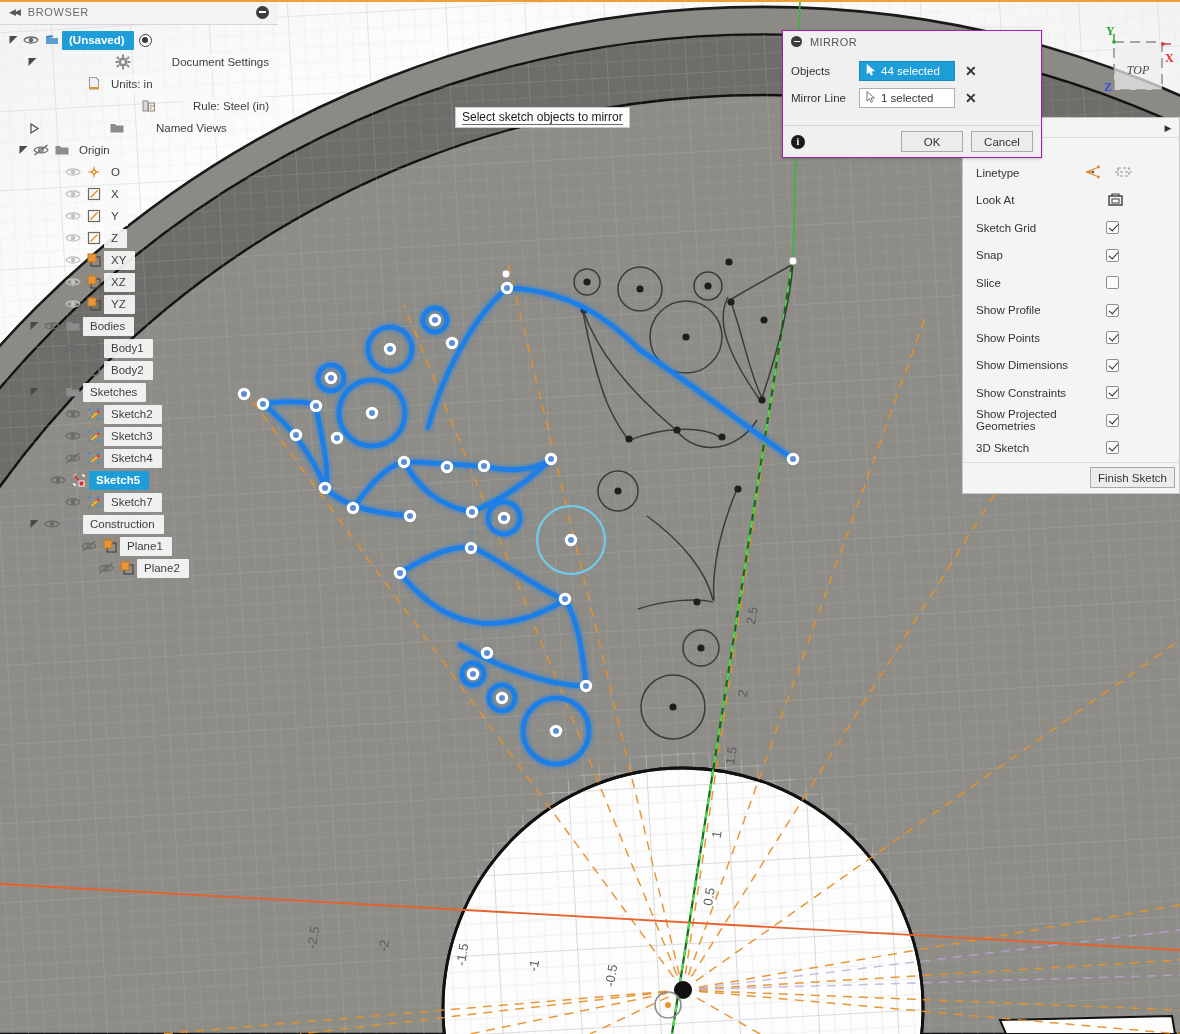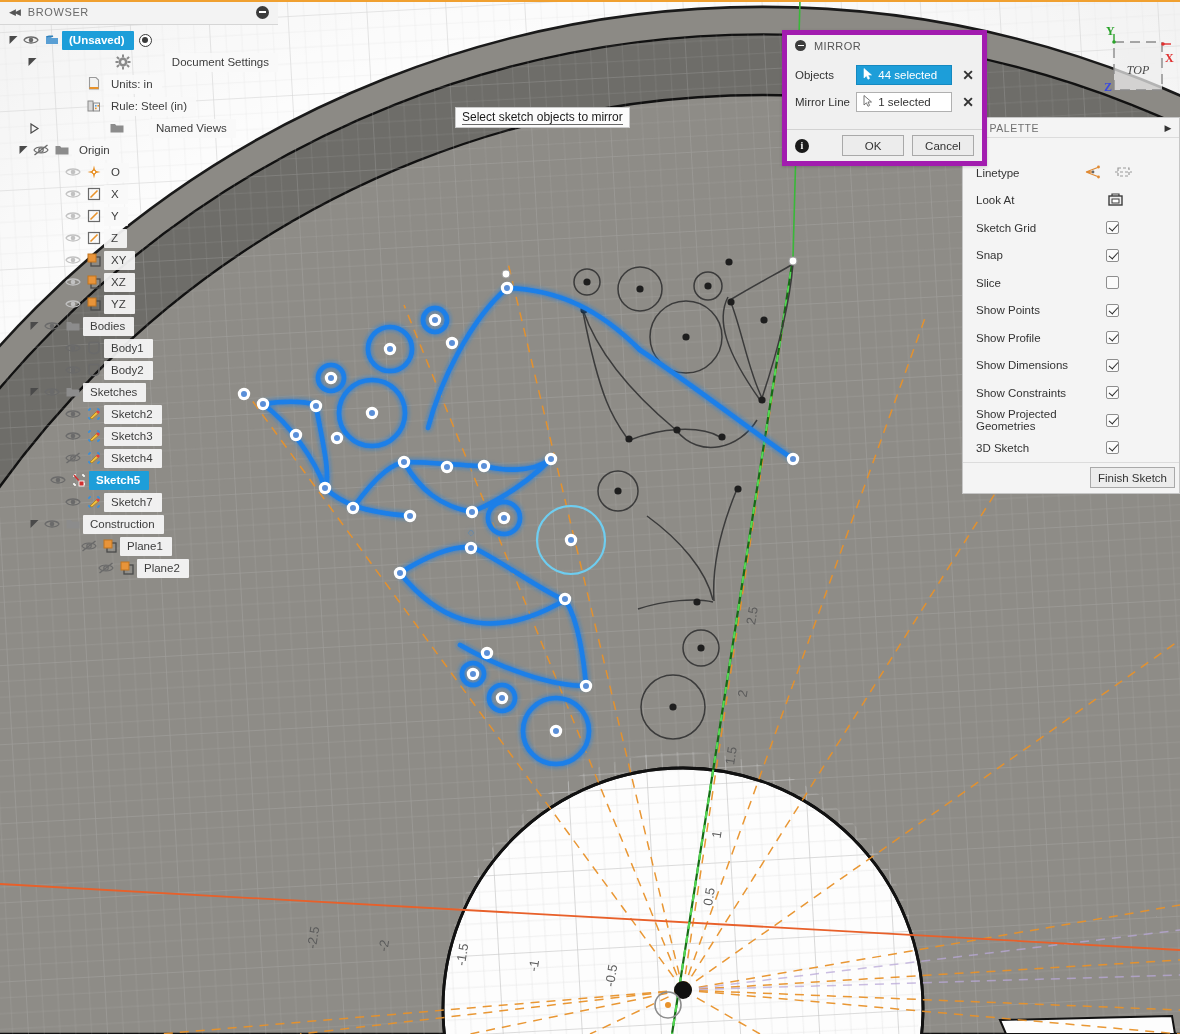--- a/index.html
+++ b/index.html
@@ -44,22 +44,22 @@
   .eye { width: 22px; display: flex; justify-content: center; align-items: center; }
   .ico { width: 20px; display: flex; justify-content: center; align-items: center; }
   .radio-dot {
     width: 13px; height: 13px; border-radius: 50%; border: 1.6px solid #3a3a3a;
     display: inline-flex; align-items: center; justify-content: center; margin-left: 5px; background:#fff;
   }
   .radio-dot::after { content:""; width:6px; height:6px; border-radius:50%; background:#3a3a3a; }
 
   
   #mirror {
-    position: absolute; left: 782px; top: 30px; width: 205px;
-    background: #f0f0f0; border: 5px solid #a21caf; z-index: 60;
+    position: absolute; left: 782px; top: 30px; width: 260px;
+    background: #f0f0f0; border: 1px solid #a21caf; z-index: 60;
     box-shadow: 0 1px 3px rgba(0,0,0,.18); font-size: 11.5px; color: #333;
   }
   #mirror .hdr { height: 21px; display: flex; align-items: center; padding: 0 8px; background:#f0f0f0; }
   #mirror .hdr .t { margin-left: 8px; font-size: 11px; color: #555; letter-spacing: .4px; }
   #mirror .hdr .minus-circle { width: 11px; height: 11px; }
   #mirror .hdr .minus-circle::after { width: 6px; }
   #mirror .body { padding: 5px 0 14px 0; }
   .mrow { display: flex; align-items: center; height: 27px; padding: 0 8px; }
   .mrow .mlabel { width: 68px; color: #333; font-size: 11.5px; }
   .sel-chip {
@@ -443,25 +443,25 @@
     </div>
     <div class="prow">
       <span class="plabel">Snap</span>
       <span class="chk on"></span>
     </div>
     <div class="prow">
       <span class="plabel">Slice</span>
       <span class="chk"></span>
     </div>
     <div class="prow">
+      <span class="plabel">Show Profile</span>
+      <span class="chk on"></span>
+    </div>
+    <div class="prow">
       <span class="plabel">Show Points</span>
-      <span class="chk on"></span>
-    </div>
-    <div class="prow">
-      <span class="plabel">Show Profile</span>
       <span class="chk on"></span>
     </div>
     <div class="prow">
       <span class="plabel">Show Dimensions</span>
       <span class="chk on"></span>
     </div>
     <div class="prow">
       <span class="plabel">Show Constraints</span>
       <span class="chk on"></span>
     </div>
@@ -574,21 +574,21 @@
           <span class="tw"></span>
           <span class="eye"></span>
           <span class="ico">
             <svg width="16" height="16" viewBox="0 0 16 16">
               <path d="M3.5 1.5 L10 1.5 L12.5 4 L12.5 13 L3.5 13 Z" fill="#f3f3f3" stroke="#9a9a9a" stroke-width="1.1"></path>
               <rect x="3.5" y="11" width="9" height="2" fill="#e8922a"></rect>
             </svg>
           </span>
           <span class="lbl">Units: in</span>
         </div>
-        <div class="node" style="padding-left: 48px;">
+        <div class="node" style="padding-left: 48px; justify-content: space-between;">
           <span class="tw"></span>
           <span class="eye"></span>
           <span class="ico">
             <svg width="16" height="16" viewBox="0 0 16 16">
               <rect x="2" y="3" width="5" height="10" fill="#d9d9d9" stroke="#8a8a8a" stroke-width="1"></rect>
               <rect x="7.5" y="5" width="6" height="8" fill="#f0f0f0" stroke="#8a8a8a" stroke-width="1"></rect>
               <rect x="9" y="7" width="1.6" height="1.6" fill="#5a9fd4"></rect>
               <rect x="11.4" y="7" width="1.6" height="1.6" fill="#e8922a"></rect>
               <rect x="9" y="9.6" width="1.6" height="1.6" fill="#e8922a"></rect>
             </svg>

